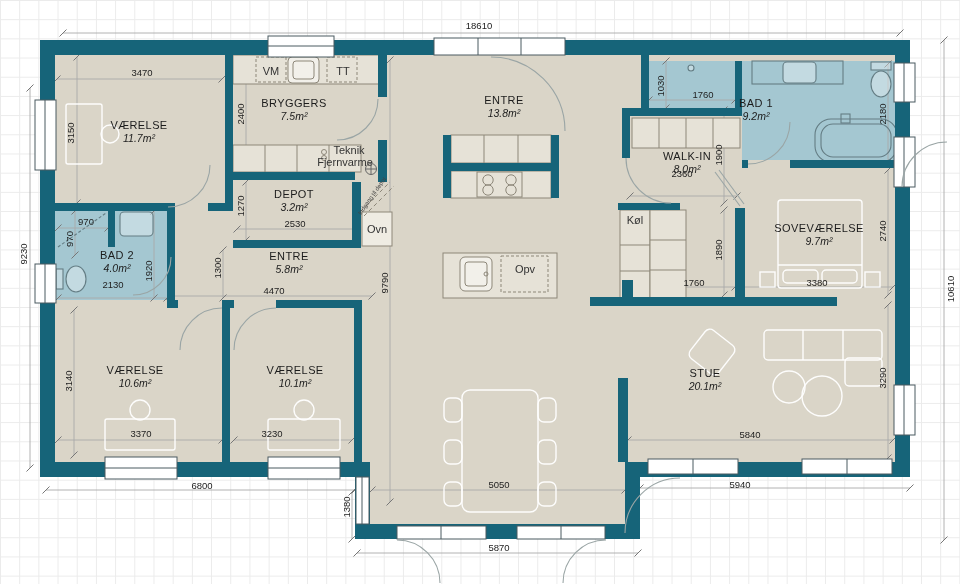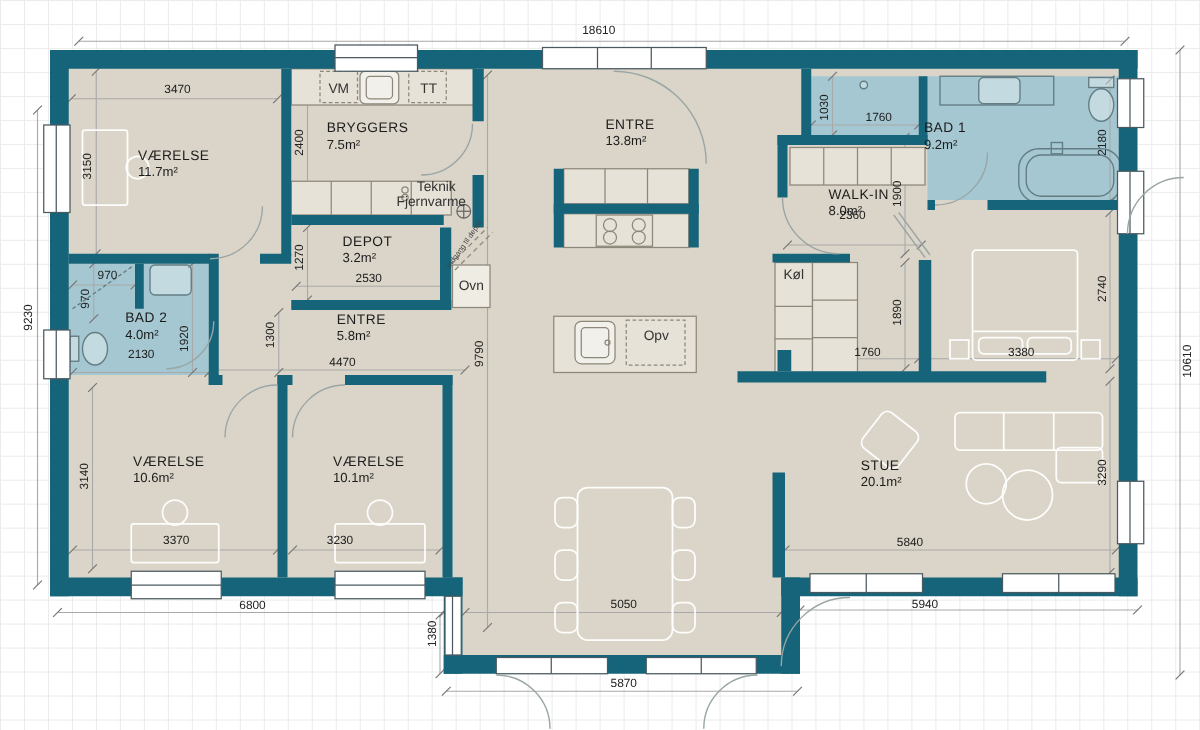--- a/index.html
+++ b/index.html
@@ -3,24 +3,24 @@
 <meta charset="utf-8">
 <style>
   html,body{margin:0;padding:0;}
   body{font-family:"Liberation Sans","DejaVu Sans",sans-serif;background:#fff;}
   #stage{position:relative;width:960px;height:584px;overflow:hidden;
     background-color:#ffffff;
     background-image:linear-gradient(#ebebeb 1px,transparent 1px),
                      linear-gradient(90deg,#ebebeb 1px,transparent 1px);
     background-size:19.2px 19.2px;}
   #stage svg{position:absolute;left:0;top:0;}
-  .room{position:absolute;transform:translate(-50%,-50%);text-align:left;
+  .room{position:absolute;transform:translate(-50%,-50%);text-align:center;
     color:#1c1c1c;line-height:1.22;white-space:nowrap;pointer-events:none;}
   .room .rn{display:block;font-size:11px;letter-spacing:.4px;}
-  .room .ra{display:block;font-size:10.5px;}
+  .room .ra{display:block;font-size:10.5px;font-style:italic;}
   .dim{position:absolute;transform:translate(-50%,-50%);font-size:9.5px;color:#222;
     white-space:nowrap;pointer-events:none;}
   .dim.v{transform:translate(-50%,-50%) rotate(-90deg);}
   .lab{position:absolute;transform:translate(-50%,-50%);font-size:11px;color:#333;
     white-space:nowrap;pointer-events:none;}
   .lab.tiny{font-size:6px;transform:translate(-50%,-50%) rotate(-55deg);color:#444;}
 </style>
 </head>
 <body>
 
@@ -356,20 +356,24 @@
       <span class="ra">13.8m²</span>
     </div>
 <div class="room" style="left:687px;top:163px">
       <span class="rn">WALK-IN</span>
       <span class="ra">8.0m²</span>
     </div>
 <div class="room" style="left:756px;top:110px">
       <span class="rn">BAD 1</span>
       <span class="ra">9.2m²</span>
     </div>
+<div class="room" style="left:819px;top:235px">
+      <span class="rn">SOVEVÆRELSE</span>
+      <span class="ra">9.7m²</span>
+    </div>
 <div class="room" style="left:705px;top:380px">
       <span class="rn">STUE</span>
       <span class="ra">20.1m²</span>
     </div>
 
 <span class="lab" style="left:271px;top:71px">VM</span>
 <span class="lab" style="left:343px;top:71px">TT</span>
 <span class="lab" style="left:349px;top:150px">Teknik</span>
 <span class="lab" style="left:345px;top:162px">Fjernvarme</span>
 <span class="lab" style="left:377px;top:229px">Ovn</span>
@@ -402,15 +406,15 @@
 <span class="dim v" style="left:660px;top:86px">1030</span>
 <span class="dim" style="left:703px;top:94px">1760</span>
 <span class="dim v" style="left:882px;top:114px">2180</span>
 <span class="dim v" style="left:718px;top:155px">1900</span>
 <span class="dim" style="left:682px;top:173px">2360</span>
 <span class="dim v" style="left:882px;top:231px">2740</span>
 <span class="dim v" style="left:718px;top:250px">1890</span>
 <span class="dim" style="left:694px;top:282px">1760</span>
 <span class="dim" style="left:817px;top:282px">3380</span>
 <span class="dim v" style="left:882px;top:378px">3290</span>
-<span class="dim" style="left:728px;top:434px">5840</span>
+<span class="dim" style="left:750px;top:434px">5840</span>
 <span class="dim" style="left:740px;top:484px">5940</span>
 </div>
 
 </body></html>

